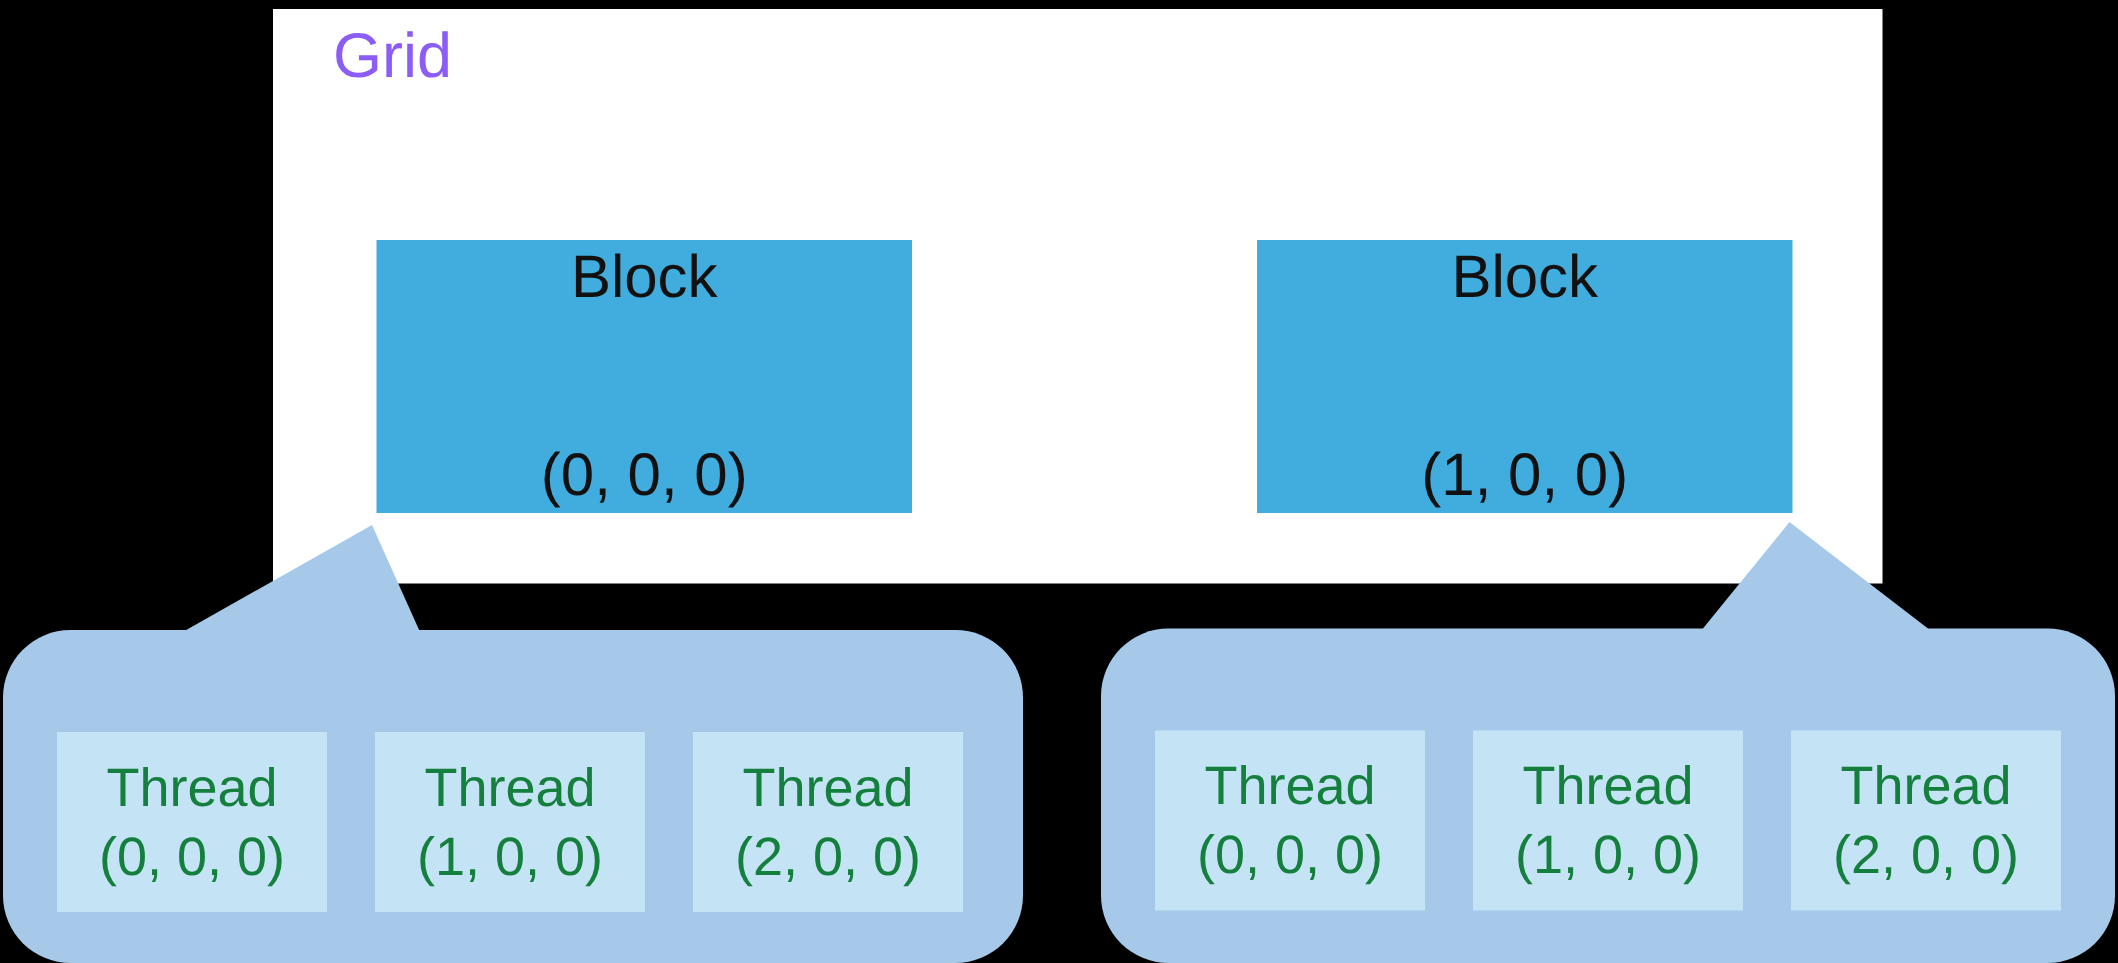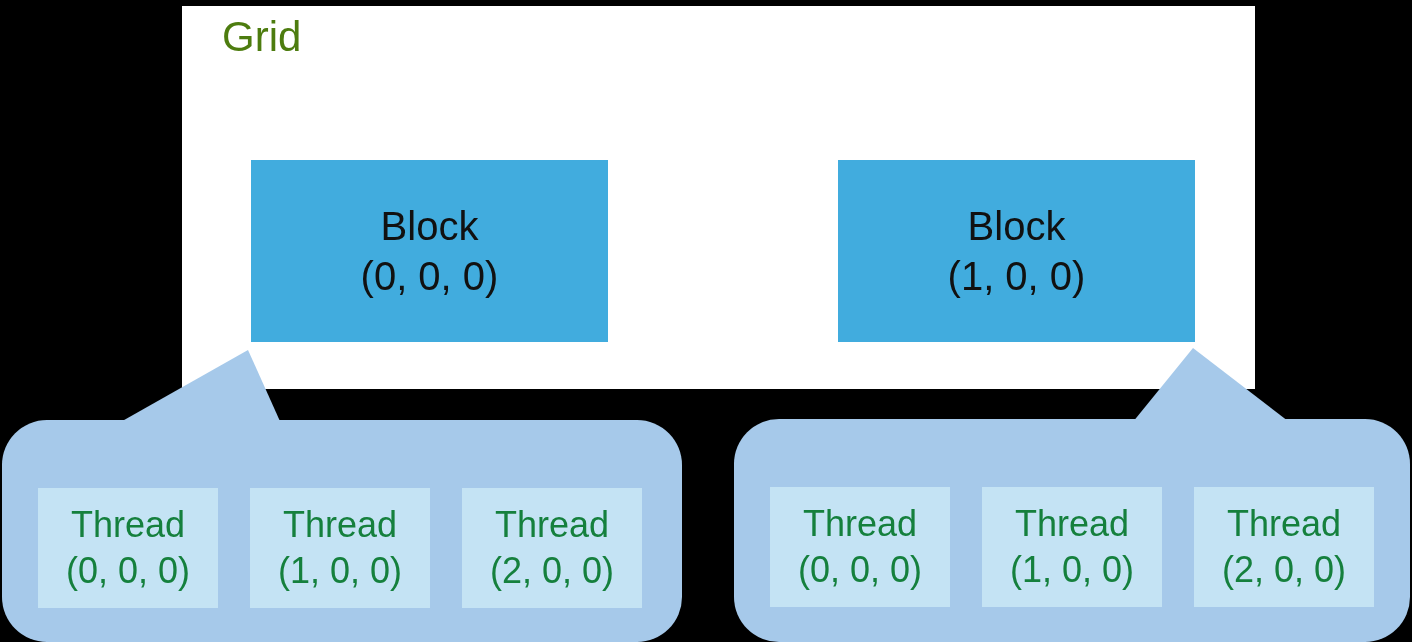--- a/index.html
+++ b/index.html
@@ -25,34 +25,34 @@
     width: 1073px;
     height: 383px;
     background: #ffffff;
   }
   .grid-label {
     position: absolute;
     left: 40px;
     top: 8px;
     font-size: 42px;
     line-height: 1.1;
-    color: #4d7c0f;
+    color: #8b5cf6;
   }
 
   
   .block {
     position: absolute;
     top: 154px;
     width: 357px;
     height: 182px;
     background: #41acde;
     display: flex;
     flex-direction: column;
     align-items: center;
-    justify-content: center;
+    justify-content: space-between;
     text-align: center;
     font-size: 40px;
     line-height: 50px;
     color: #111111;
   }
   .block-0 { left: 69px; }
   .block-1 { left: 656px; }
 
   
   .tails {

